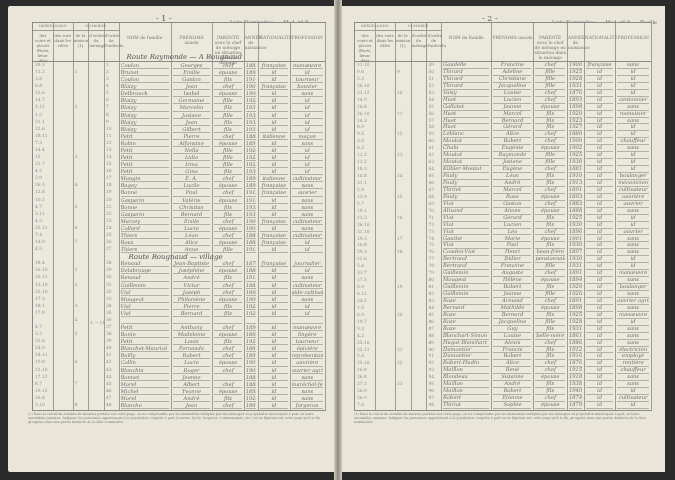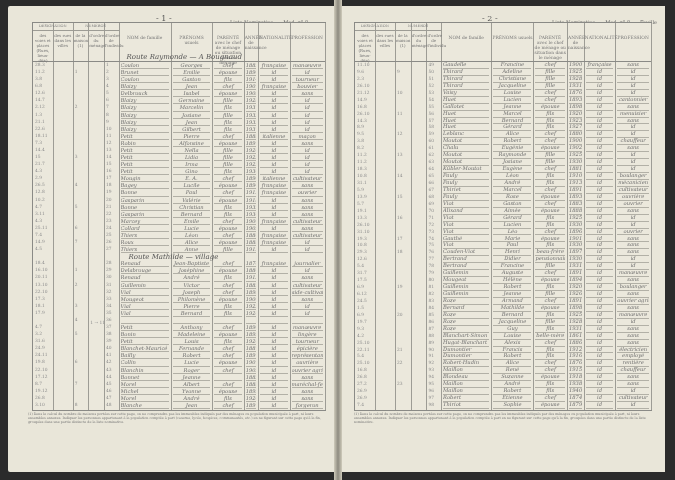--- a/index.html
+++ b/index.html
@@ -351,21 +351,21 @@
             <div class="cell nb" style="left: 41.6286px; width: 11.6429px; height: 6.08163px; line-height: 6.08163px;"></div>
             <div class="cell nb" style="left: 72.9143px; width: 10.6px; height: 6.08163px; line-height: 6.08163px;">27</div>
             <div class="cell" style="left: 87.5143px; width: 48.1429px; height: 6.08163px; line-height: 6.08163px;">Thiers</div>
             <div class="cell" style="left: 139.657px; width: 37.7143px; height: 6.08163px; line-height: 6.08163px; text-align: center;">Anne</div>
             <div class="cell" style="left: 181.371px; width: 27.2857px; height: 6.08163px; line-height: 6.08163px; text-align: center;">fille</div>
             <div class="cell" style="left: 212.657px; width: 10.6px; height: 6.08163px; line-height: 6.08163px;">1912</div>
             <div class="cell" style="left: 227.257px; width: 27.2857px; height: 6.08163px; line-height: 6.08163px; text-align: center;">id</div>
             <div class="cell" style="left: 258.543px; width: 31.4571px; height: 6.08163px; line-height: 6.08163px; text-align: center;">id</div>
           </div>
           <div class="row" style="top: 192.204px; height: 7.08163px;">
-            <div class="section" style="left: 95.5143px; top: 0px;">Route Mathilde — village</div>
+            <div class="section" style="left: 95.5143px; top: 0px;">Route Bougnaud — village</div>
           </div>
           <div class="row" style="top: 199.286px; height: 7.08163px;">
             <div class="cell nb" style="left: 2px; width: 15.8143px; height: 6.08163px; line-height: 6.08163px;">18.4</div>
             <div class="cell nb" style="left: 41.6286px; width: 11.6429px; height: 6.08163px; line-height: 6.08163px;"></div>
             <div class="cell nb" style="left: 72.9143px; width: 10.6px; height: 6.08163px; line-height: 6.08163px;">28</div>
             <div class="cell" style="left: 87.5143px; width: 48.1429px; height: 6.08163px; line-height: 6.08163px;">Renaud</div>
             <div class="cell" style="left: 139.657px; width: 37.7143px; height: 6.08163px; line-height: 6.08163px; text-align: center;">Jean-Baptiste</div>
             <div class="cell" style="left: 181.371px; width: 27.2857px; height: 6.08163px; line-height: 6.08163px; text-align: center;">chef</div>
             <div class="cell" style="left: 212.657px; width: 10.6px; height: 6.08163px; line-height: 6.08163px;">1876</div>
             <div class="cell" style="left: 227.257px; width: 27.2857px; height: 6.08163px; line-height: 6.08163px; text-align: center;">française</div>

